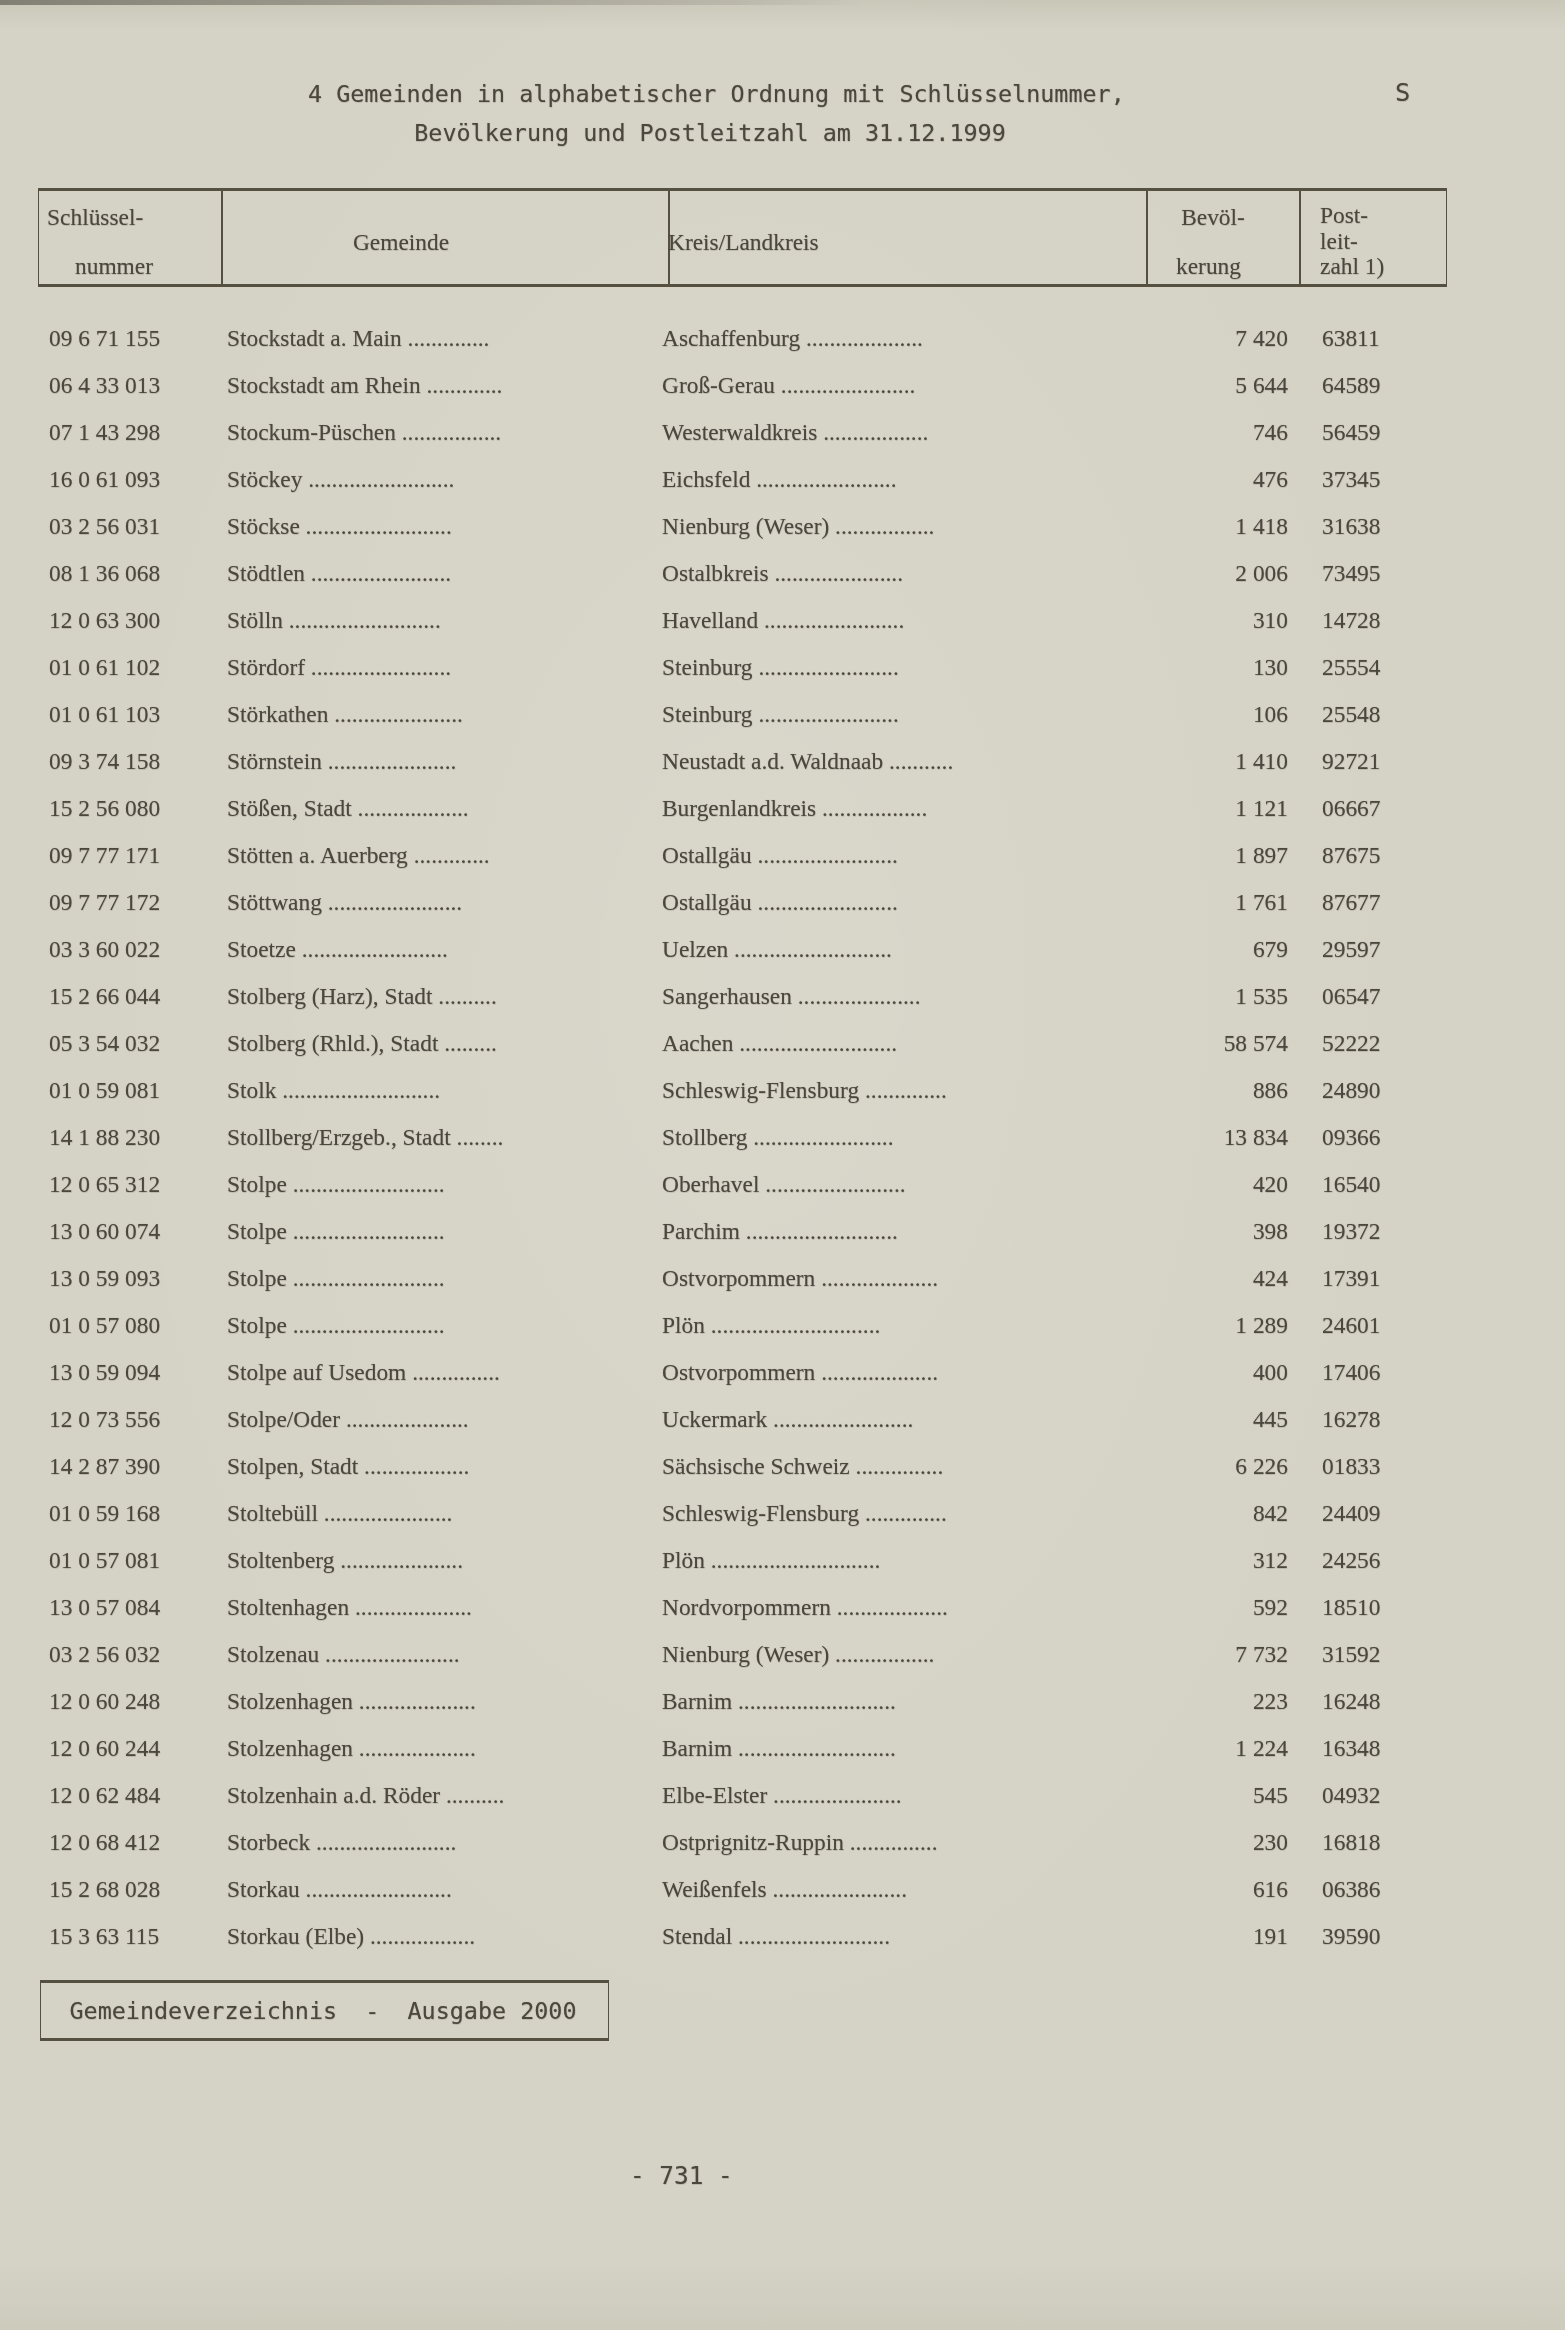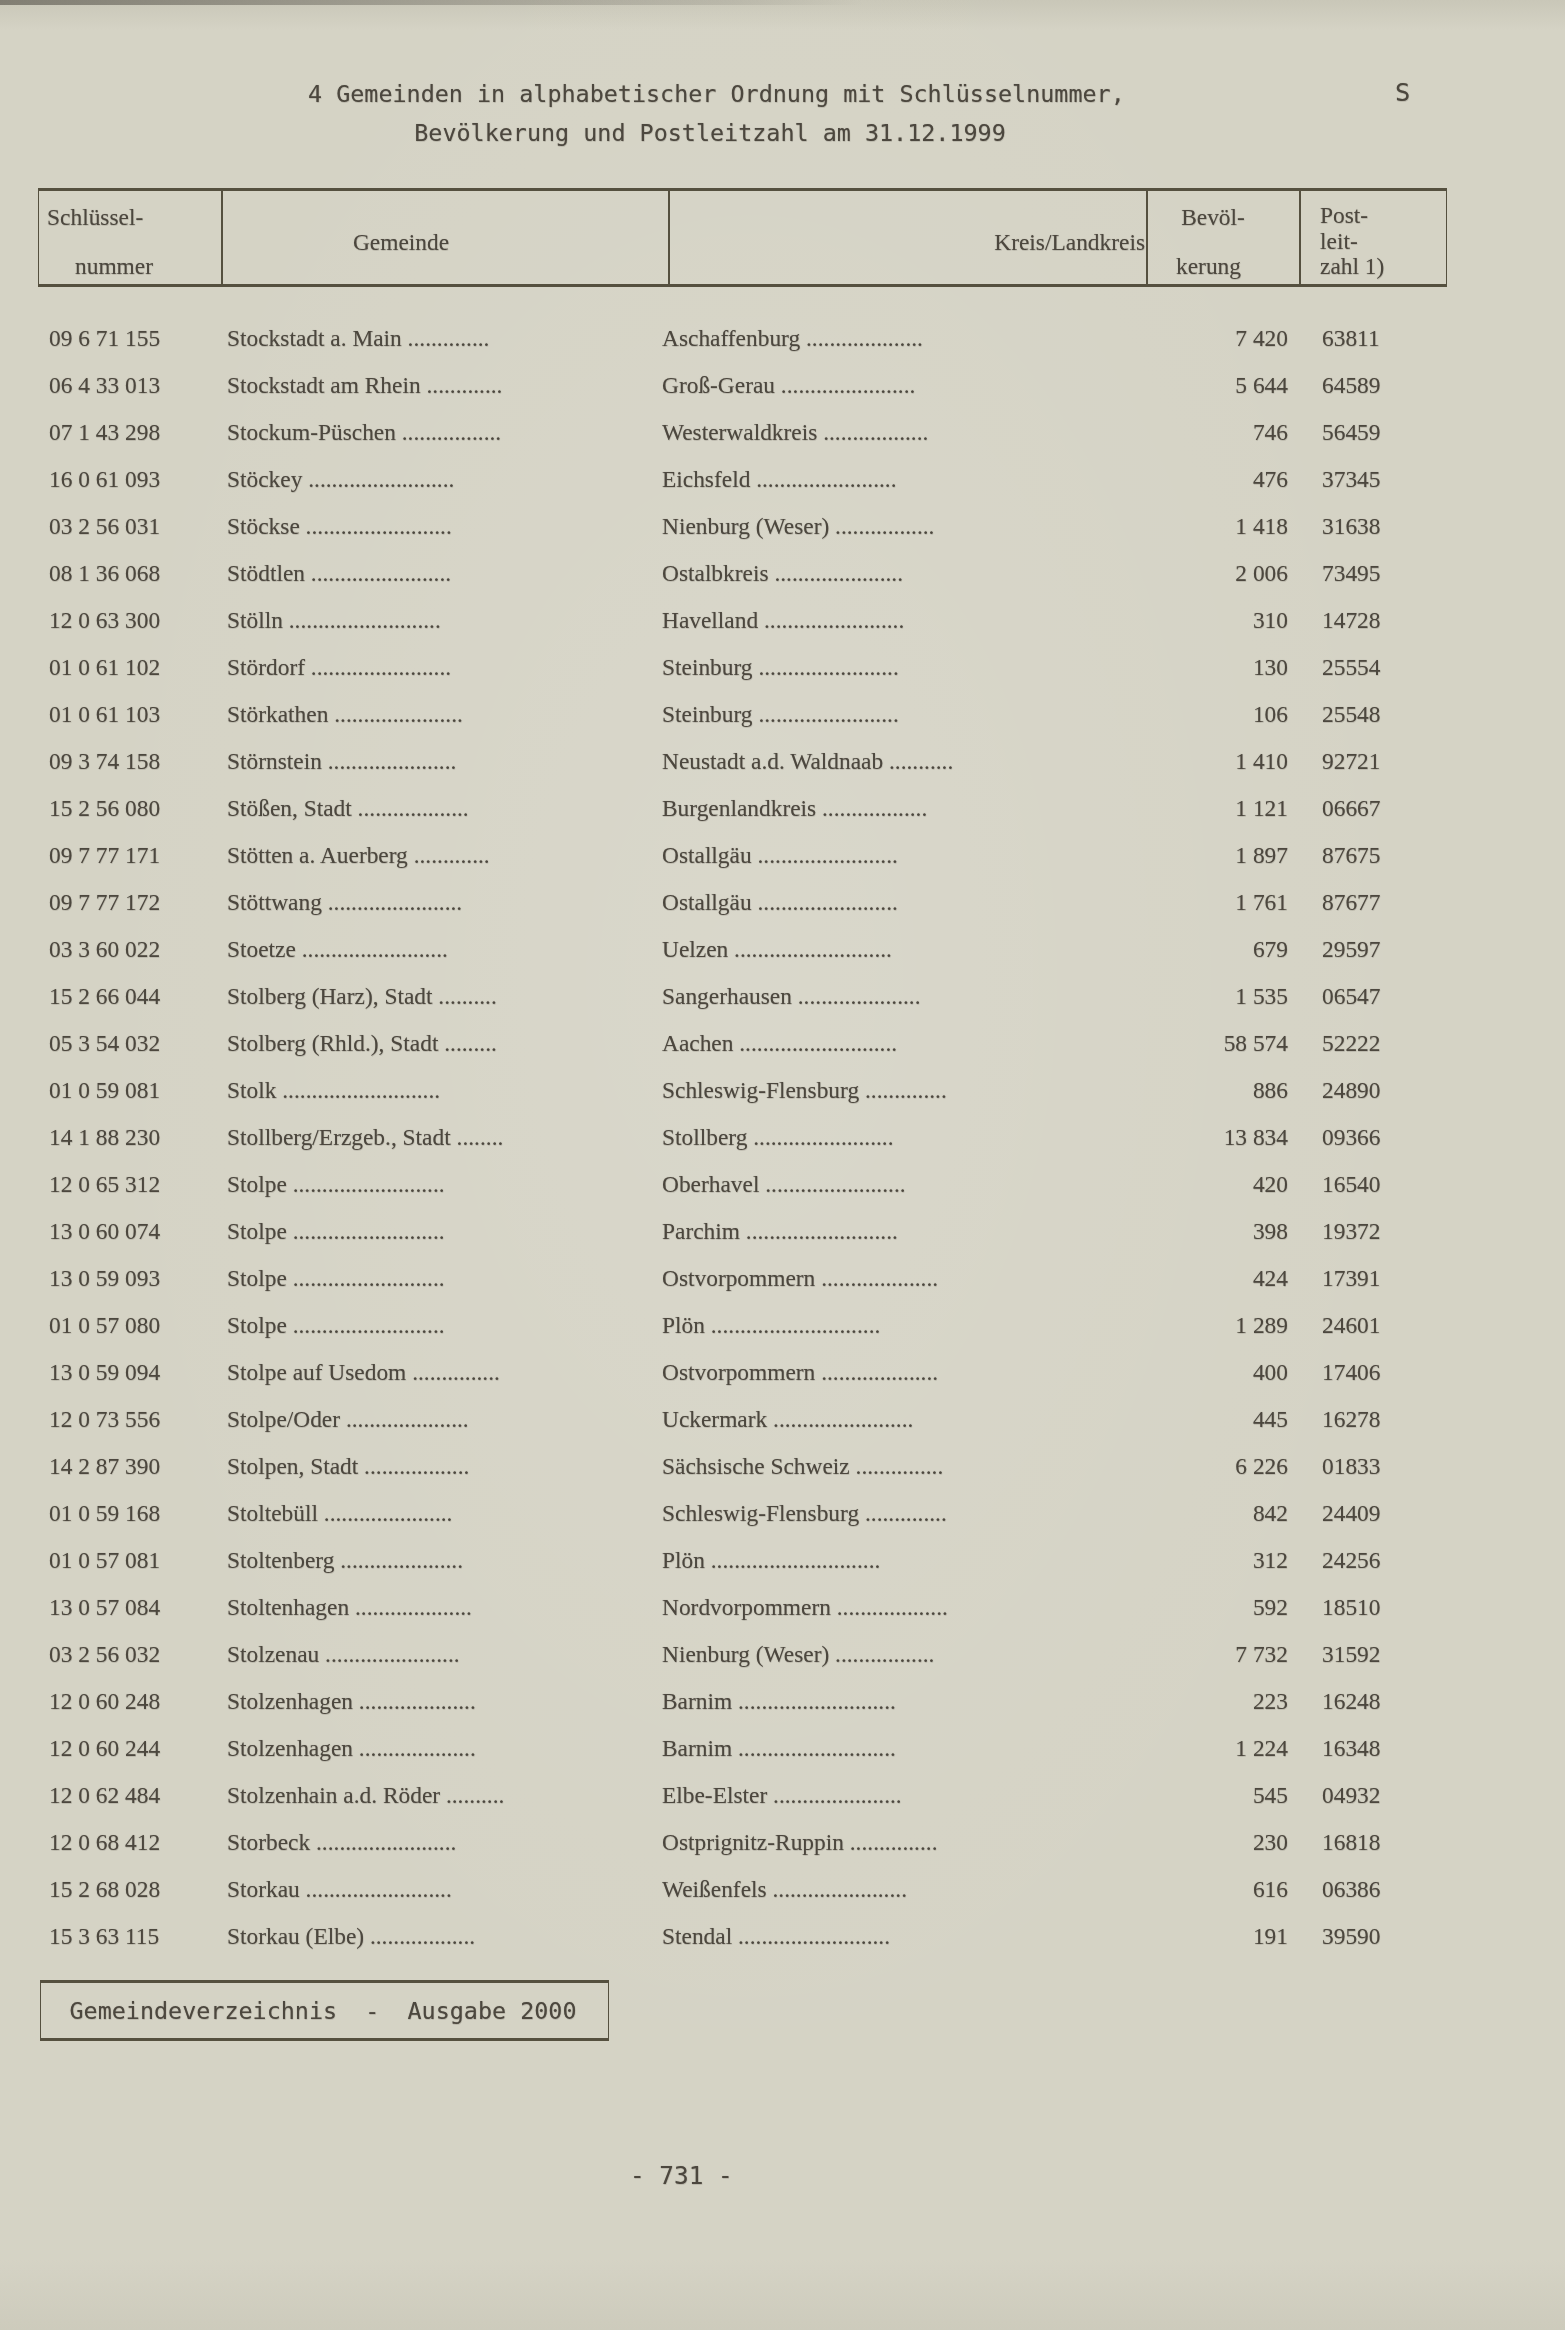--- a/index.html
+++ b/index.html
@@ -76,21 +76,21 @@
     <div class="vline" style="left:182px"></div>
     <div class="vline" style="left:629px"></div>
     <div class="vline" style="left:1107px"></div>
     <div class="vline" style="left:1260px"></div>
 
     <div class="hcell txt" style="left:8.1px;top:14.2px">Schlüssel-</div>
     <div class="hcell txt" style="left:36px;top:63px">nummer</div>
 
     <div class="hcell txt" style="left:182px;top:39px;width:360px;text-align:center">Gemeinde</div>
 
-    <div class="hcell txt" style="left:629px;top:39px;width:477px;text-align:right">Kreis/Landkreis</div>
+    <div class="hcell txt" style="left:629px;top:39px;width:477px;text-align:left">Kreis/Landkreis</div>
 
     <div class="hcell txt" style="left:1107px;top:14.2px;width:134px;text-align:center">Bevöl-</div>
     <div class="hcell txt" style="left:1107px;top:63px;width:125px;text-align:center">kerung</div>
 
     <div class="hcell txt" style="left:1281px;top:12.2px">Post-</div>
     <div class="hcell txt" style="left:1281px;top:38px">leit-</div>
     <div class="hcell txt" style="left:1281px;top:63px">zahl 1)</div>
   </div>
 
   <div class="rows" id="rows">

